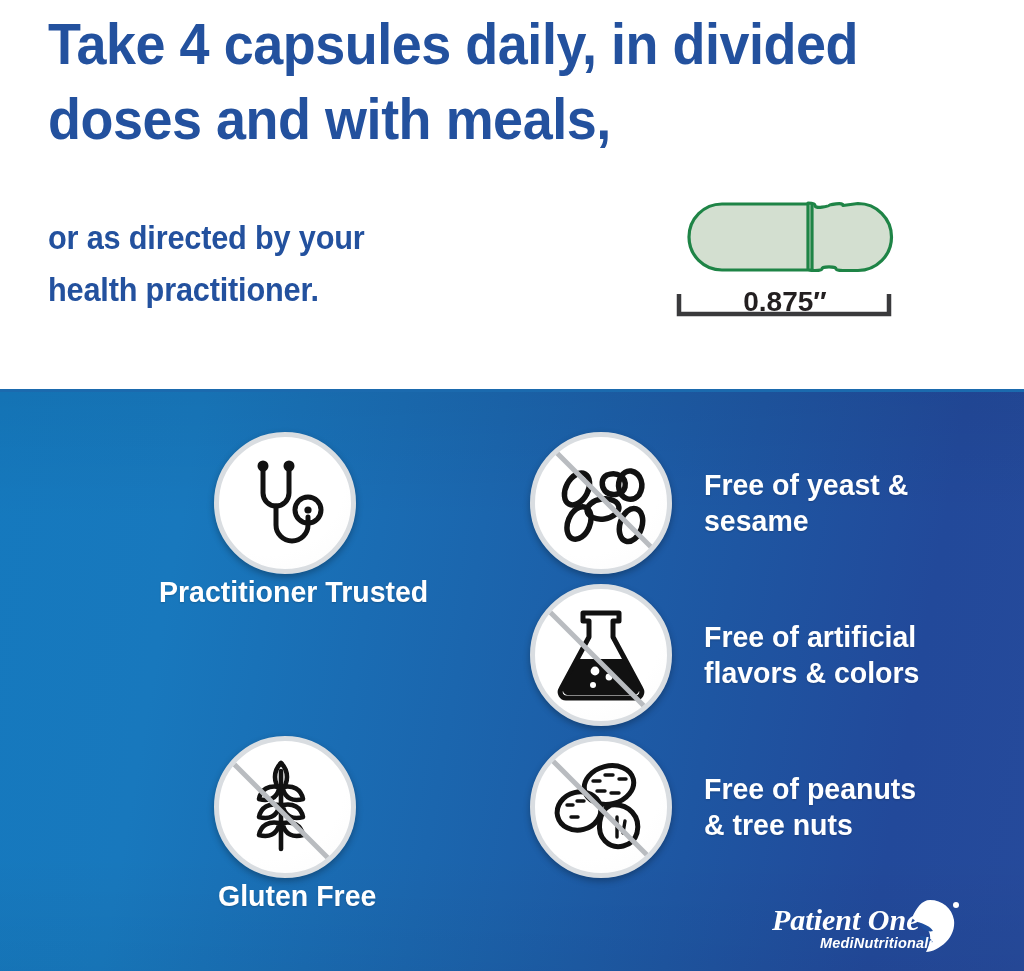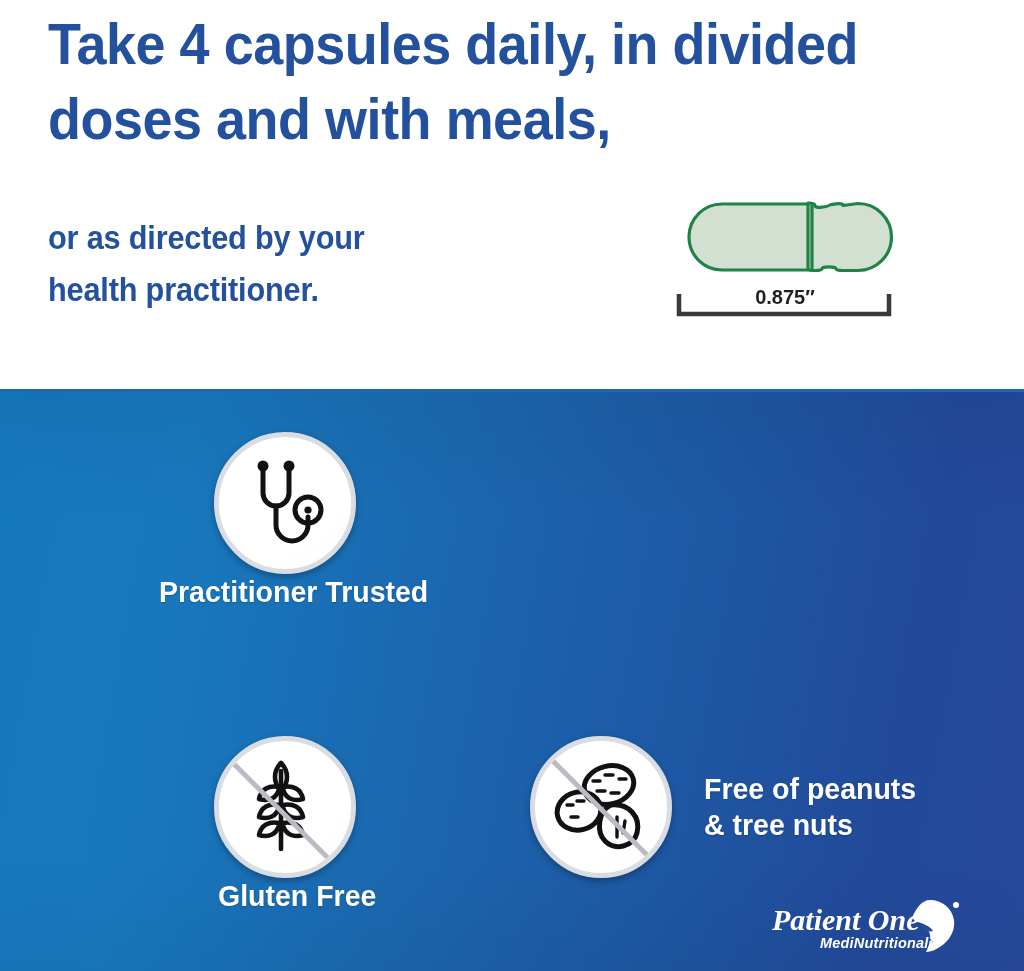--- a/index.html
+++ b/index.html
@@ -42,21 +42,21 @@
 
   
   .capsule-block{position:absolute;left:660px;top:190px;width:250px;height:180px;}
   .capsule-svg{position:absolute;left:0;top:0;}
   .dim-label{
     position:absolute;left:0;top:96px;width:250px;
     text-align:center;
     color:#231F20;
     font-family:"Liberation Sans Narrow","Liberation Sans",sans-serif;
     font-weight:bold;
-    font-size:20px;
+    font-size:28px;
     letter-spacing:0px;
   }
 
   
   .blue-panel{
     position:absolute;left:0;top:389px;width:1024px;height:582px;
     background:linear-gradient(100deg,#1579BE 0%,#1878BD 18%,#1B66AE 45%,#1E56A2 68%,#22499A 86%,#264A9B 100%);
     border-top:3px solid #1B6AAE;
     box-sizing:border-box;
   }
@@ -175,21 +175,56 @@
               <path d="M60 82 C50 80 42 84 40 94 C50 97 58 93 60 84 Z"></path>
               <path d="M64 82 C74 80 82 84 84 94 C74 97 66 93 64 84 Z"></path>
             </g>
 
             <line x1="6" y1="14" x2="118" y2="126" stroke="#b9bcc0" stroke-width="5"></line>
           </svg>
         </div>
         <div class="feat-label">Gluten Free</div>
       </div>
 
-
+      <div class="feature col-right row-1">
+        <div class="badge">
+          <svg width="132" height="132" viewBox="0 0 132 132">
+            <g fill="none" stroke="#111111" stroke-width="5.5" stroke-linejoin="round">
+              <ellipse cx="42" cy="52" rx="11" ry="17" transform="rotate(28 42 52)"></ellipse>
+              <ellipse cx="44" cy="86" rx="11" ry="17" transform="rotate(22 44 86)"></ellipse>
+              <ellipse cx="68" cy="72" rx="16" ry="10" transform="rotate(-8 68 72)"></ellipse>
+              <path d="M72 38 C82 34 92 40 90 50 C88 58 76 60 70 54 C66 49 66 41 72 38 Z"></path>
+              <path d="M96 34 C106 36 110 48 104 58 C97 66 86 62 84 52 C82 43 88 33 96 34 Z"></path>
+              <ellipse cx="96" cy="88" rx="11" ry="17" transform="rotate(18 96 88)"></ellipse>
+            </g>
+
+            <line x1="14" y1="8" x2="120" y2="114" stroke="#b9bcc0" stroke-width="5"></line>
+          </svg>
+        </div>
+        <div class="feat-label">Free of yeast &amp;
+sesame</div>
+      </div>
+
+      <div class="feature col-right row-2">
+        <div class="badge">
+          <svg width="132" height="132" viewBox="0 0 132 132">
+
+            <path d="M48 24 L84 24 L84 32 L78 32 L78 48 L106 100 a6 6 0 0 1 -5 9 L31 109 a6 6 0 0 1 -5 -9 L54 48 L54 32 L48 32 Z" fill="none" stroke="#111111" stroke-width="5" stroke-linejoin="round"></path>
+
+            <path d="M44 70 L88 70 L104 100 a5 5 0 0 1 -4 6 L32 106 a5 5 0 0 1 -4 -6 Z" fill="#111111"></path>
+            <circle cx="60" cy="82" r="4.4" fill="#ffffff"></circle>
+            <circle cx="74" cy="88" r="3.4" fill="#ffffff"></circle>
+            <circle cx="58" cy="96" r="3.0" fill="#ffffff"></circle>
+
+            <line x1="8" y1="16" x2="116" y2="124" stroke="#b9bcc0" stroke-width="5"></line>
+          </svg>
+        </div>
+        <div class="feat-label">Free of artificial
+flavors &amp; colors</div>
+      </div>
 
       <div class="feature col-right row-3">
         <div class="badge">
           <svg width="132" height="132" viewBox="0 0 132 132">
             <g fill="none" stroke="#111111" stroke-width="5" stroke-linejoin="round">
 
               <ellipse cx="74" cy="44" rx="25" ry="19" transform="rotate(-14 74 44)"></ellipse>
               <ellipse cx="44" cy="70" rx="22" ry="19" transform="rotate(-14 44 70)"></ellipse>
 
               <path d="M76 64 C94 62 106 76 102 92 C98 106 80 110 70 100 C61 91 63 70 76 64 Z"></path>

